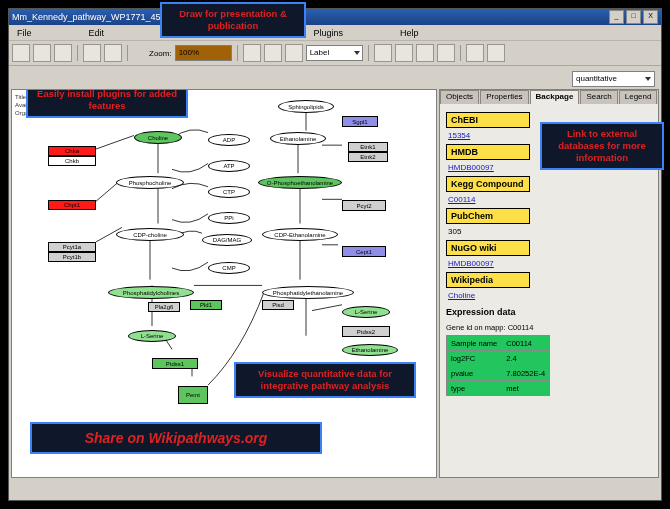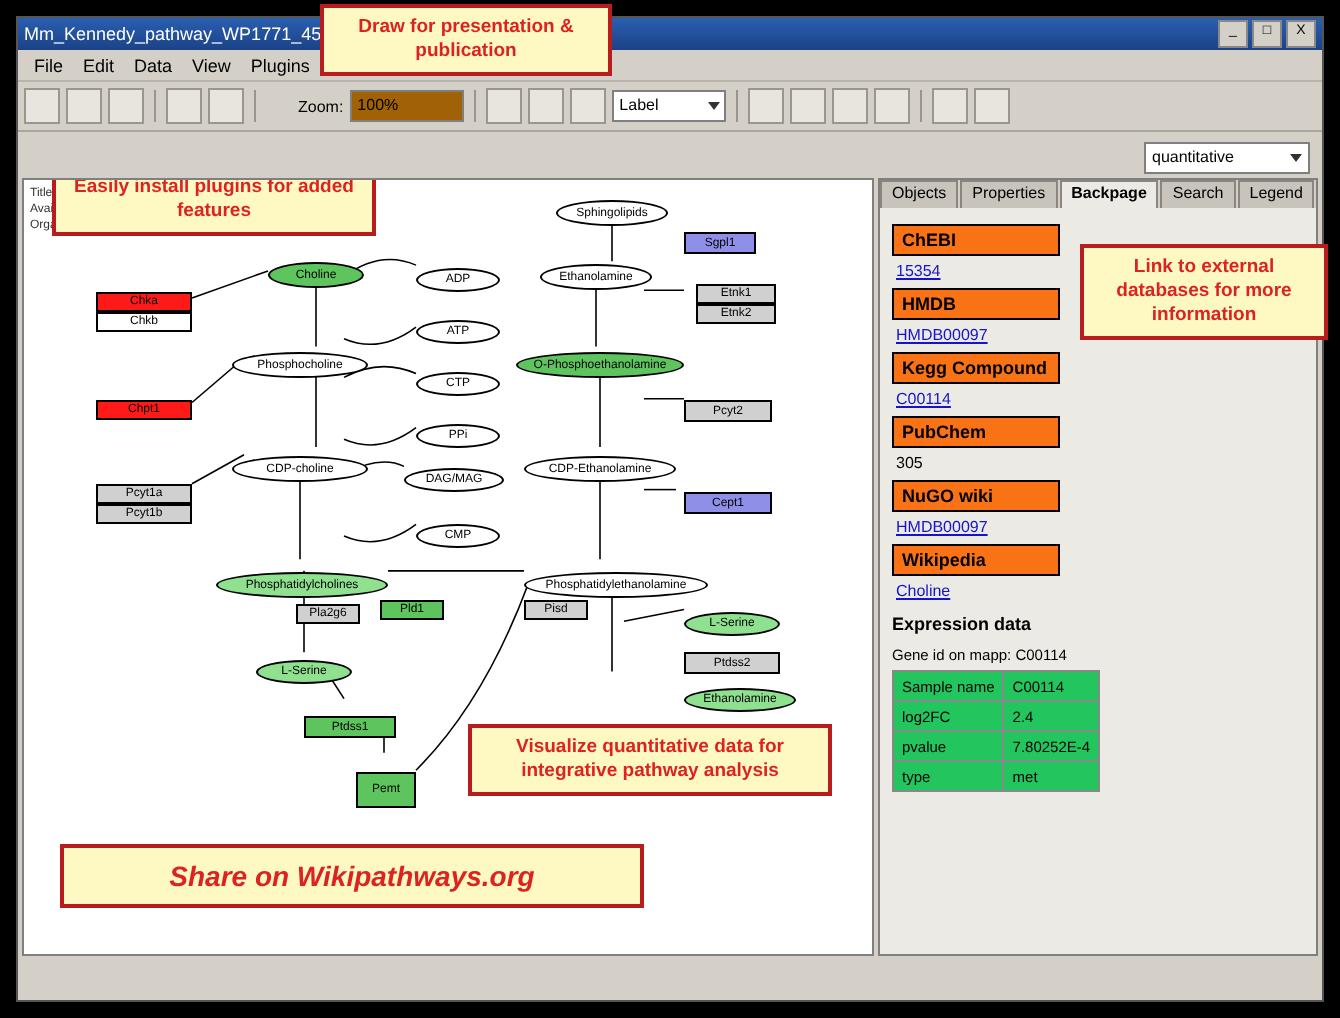--- a/index.html
+++ b/index.html
@@ -2,53 +2,53 @@
 <html><head>
 <meta charset="utf-8">
 <style>
   html,body{margin:0;padding:0;background:#000;}
   body{width:670px;height:509px;overflow:hidden;font-family:"Liberation Sans",sans-serif;}
   #app{position:absolute;left:8px;top:8px;width:654px;height:493px;background:#d4d0c8;border:1px solid #555;box-sizing:border-box;}
   .titlebar{height:16px;background:linear-gradient(#2a5fb0,#1b4287);color:#fff;font-size:9px;display:flex;align-items:center;padding:0 3px;}
   .titlebar .tb-label{flex:1;overflow:hidden;white-space:nowrap;}
   .tb-btns{display:flex;gap:2px;}
   .tb-btn{width:13px;height:12px;background:#d4d0c8;border:1px solid #888;font-size:7px;line-height:10px;text-align:center;color:#000;}
-  .menubar{height:15px;background:#d4d0c8;display:flex;align-items:center;font-size:9px;padding:0 3px;border-bottom:1px solid #b8b4ac;}
+  .menubar{height:15px;background:#d4d0c8;display:flex;align-items:center;font-size:9px;padding:0 3px;border-bottom:1px solid #b8b4ac;gap:47px;}
   .menubar span{padding:0 5px;}
   .toolbar{height:22px;background:#d4d0c8;display:flex;align-items:center;font-size:8px;padding:1px 3px;gap:3px;border-bottom:1px solid #a9a5a0;}
   .tbicon{width:16px;height:16px;background:#e8e5de;border:1px solid #9a968f;}
   .zoomlabel{font-size:8px;margin-left:16px;}
   .zoombox{width:52px;height:14px;background:#a16207;border:1px solid #7f7f7f;font-size:8px;line-height:14px;padding-left:3px;}
   .sep{width:1px;height:16px;background:#9a968f;margin:0 2px;}
   .labelsel{width:52px;height:14px;background:#fff;border:1px solid #7f7f7f;font-size:8px;line-height:14px;padding-left:3px;position:relative;}
   .labelsel:after{content:"";position:absolute;right:2px;top:5px;border-left:3px solid transparent;border-right:3px solid transparent;border-top:4px solid #333;}
   .vizsel{position:absolute;right:6px;top:62px;width:78px;height:14px;background:#fff;border:1px solid #7f7f7f;font-size:8px;line-height:14px;padding-left:3px;}
   .vizsel:after{content:"";position:absolute;right:3px;top:5px;border-left:3px solid transparent;border-right:3px solid transparent;border-top:4px solid #333;}
   .content{position:absolute;left:0;top:80px;right:0;bottom:22px;}
   .canvas{position:absolute;left:2px;top:0;width:424px;bottom:0;background:#fff;border:1px solid #7f7f7f;overflow:hidden;}
   .sidepanel{position:absolute;left:430px;top:0;right:2px;bottom:0;background:#d4d0c8;border:1px solid #7f7f7f;}
   .tabs{display:flex;font-size:8px;height:14px;border-bottom:1px solid #7f7f7f;background:#d4d0c8;}
   .tab{padding:1px 5px;border:1px solid #8a867f;border-bottom:none;background:#c8c4bc;margin-right:1px;}
   .tab.active{background:#eceae4;font-weight:bold;}
   .panelbody{position:absolute;left:0;top:14px;right:0;bottom:0;background:#eceae4;overflow:hidden;padding:4px 6px;box-sizing:border-box;}
-  .dbbox{background:#f97316;border:1px solid #000;font-size:9px;font-weight:bold;padding:2px 4px;margin-top:4px;display:inline-block;min-width:74px;}
+  .dbbox{background:#fde047;border:1px solid #000;font-size:9px;font-weight:bold;padding:2px 4px;margin-top:4px;display:inline-block;min-width:74px;}
   .dblink{color:#1414c8;text-decoration:underline;font-size:8px;margin:3px 0 0 2px;display:block;}
   .dbplain{font-size:8px;margin:3px 0 0 2px;display:block;}
   .exprtitle{font-size:9px;font-weight:bold;margin-top:7px;}
   .geneid{font-size:7.5px;margin-top:6px;}
   table.expr{border-collapse:collapse;margin-top:3px;font-size:7.5px;background:#22c55e;padding-left:16px;}
   table.expr td{border:1px solid #888;padding:1px 4px;height:12px;}
   .statusbar{position:absolute;left:2px;right:2px;bottom:2px;height:16px;background:#d4d0c8;border:1px solid #7f7f7f;font-size:7.5px;line-height:15px;padding-left:4px;color:#000;}
   .leftlabels{position:absolute;left:3px;top:3px;font-size:6px;color:#333;line-height:8px;}
   
   .node{position:absolute;font-size:6px;text-align:center;color:#000;display:flex;align-items:center;justify-content:center;box-sizing:border-box;}
   .ell{border:1px solid #000;border-radius:50%;background:#fff;}
   .rect{border:1px solid #000;background:#d8d8d8;}
   
-  .ann{position:absolute;background:#fef9c3;border:2px solid #b91c1c;color:#d22;font-weight:bold;text-align:center;font-size:9.5px;padding:4px 6px;box-sizing:border-box;line-height:12px;}
+  .ann{position:absolute;background:#0f172a;border:2px solid #3b82f6;color:#d22;font-weight:bold;text-align:center;font-size:9.5px;padding:4px 6px;box-sizing:border-box;line-height:12px;}
   .ann.share{font-size:14px;font-style:italic;padding:8px 10px;}
   svg.lines{position:absolute;left:0;top:0;width:100%;height:100%;}
 </style>
 </head>
 <body>
 
 <div id="app">
 
   <div class="titlebar">
     <span class="tb-label">Mm_Kennedy_pathway_WP1771_45176.gpml - PathVisio</span>

